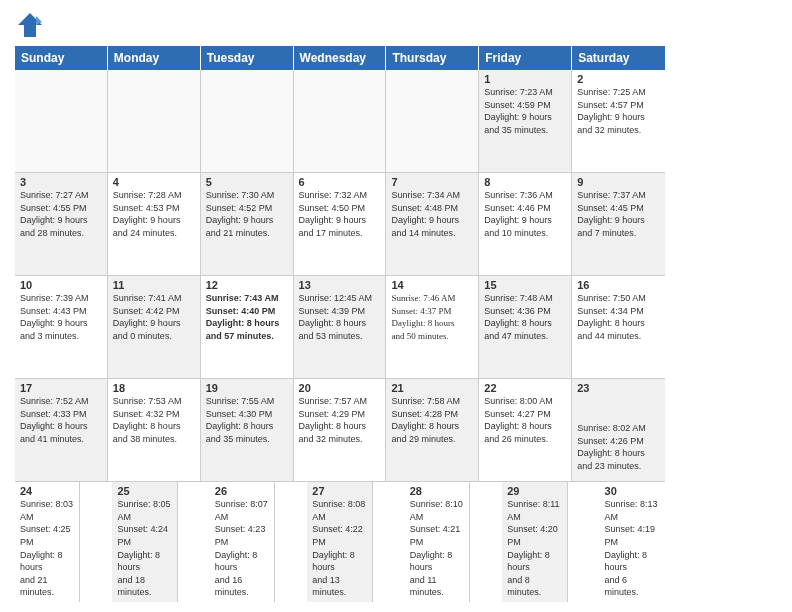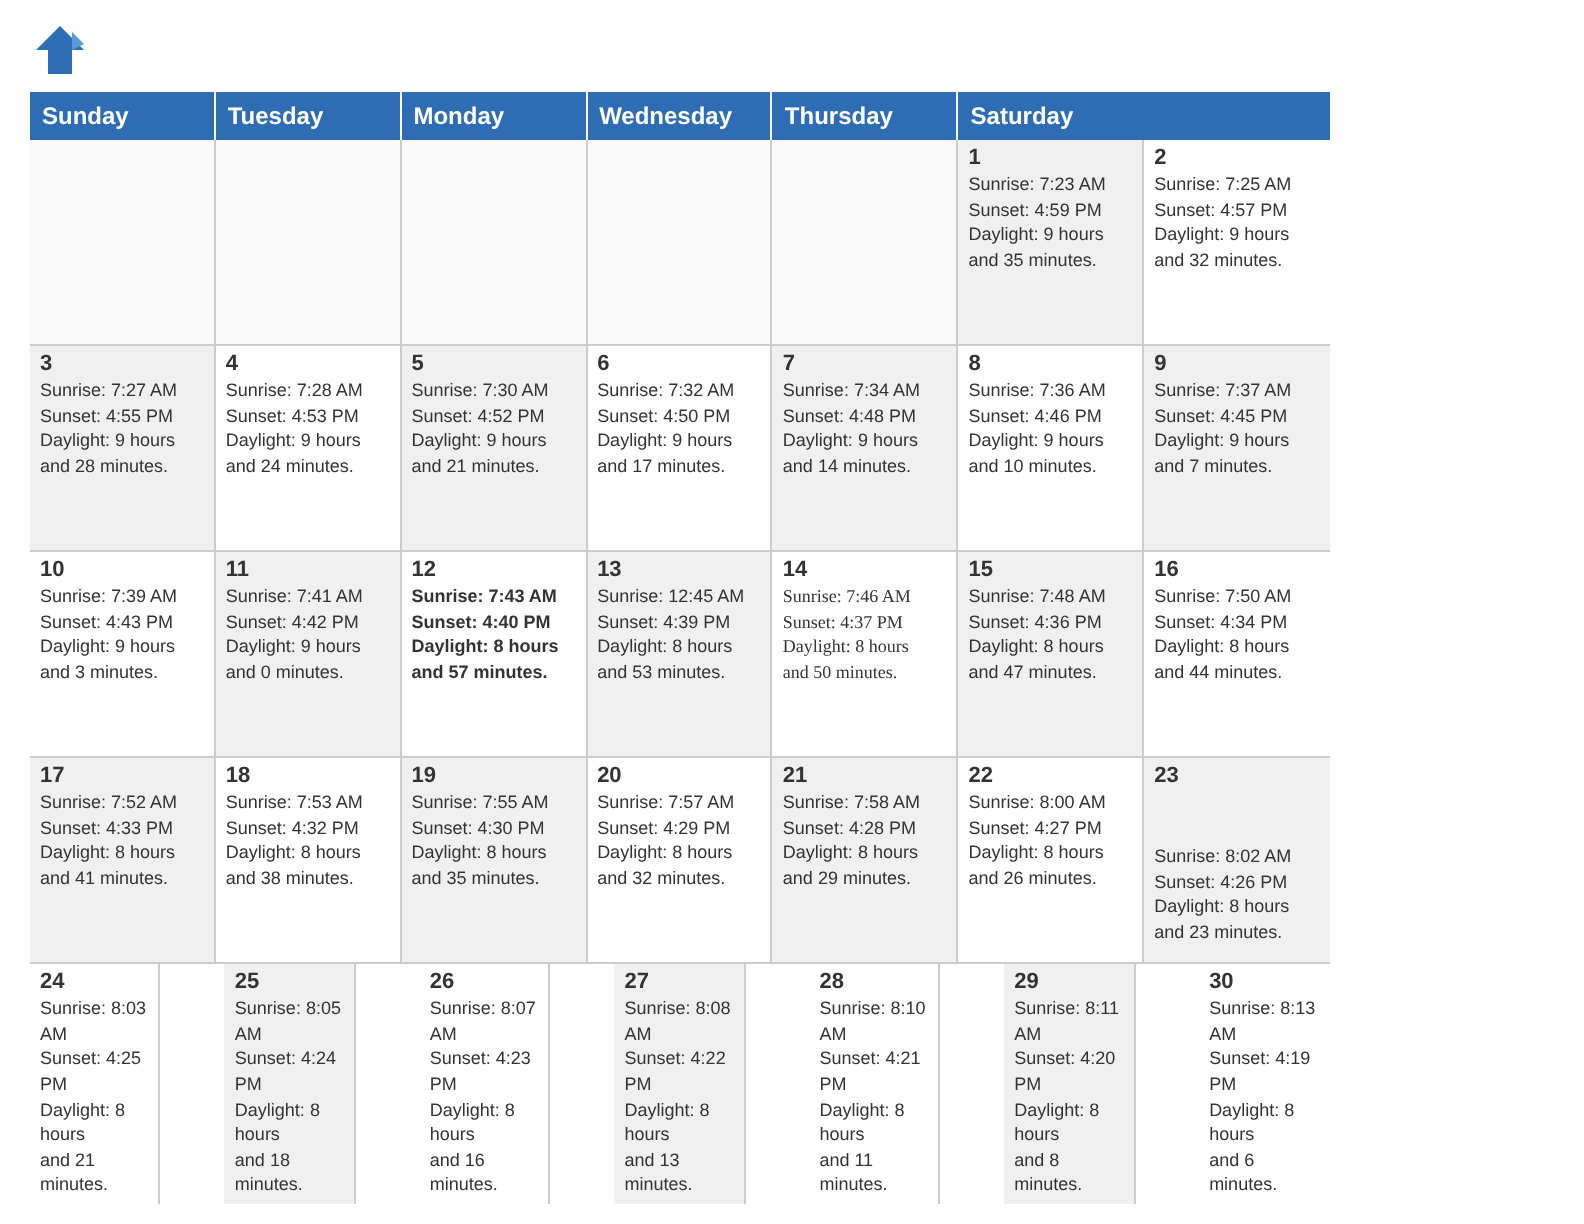--- a/index.html
+++ b/index.html
@@ -129,24 +129,25 @@
     </div>
     <div class="title-section">
       <div class="month-title"></div>
       <div class="location"></div>
     </div>
   </div>
 
   <div class="calendar">
     <div class="cal-header">
     <div class="cal-header-cell">Sunday</div>
+        <div class="cal-header-cell">Monday</div>
         <div class="cal-header-cell">Tuesday</div>
-        <div class="cal-header-cell">Monday</div>
         <div class="cal-header-cell">Wednesday</div>
         <div class="cal-header-cell">Thursday</div>
+        <div class="cal-header-cell">Friday</div>
         <div class="cal-header-cell">Saturday</div>
       </div>
     <div class="cal-body">
     <div class="cal-row">
           <div class="cal-cell empty"></div>
           <div class="cal-cell empty"></div>
           <div class="cal-cell empty"></div>
           <div class="cal-cell empty"></div>
           <div class="cal-cell empty"></div>
           <div class="cal-cell shaded">

